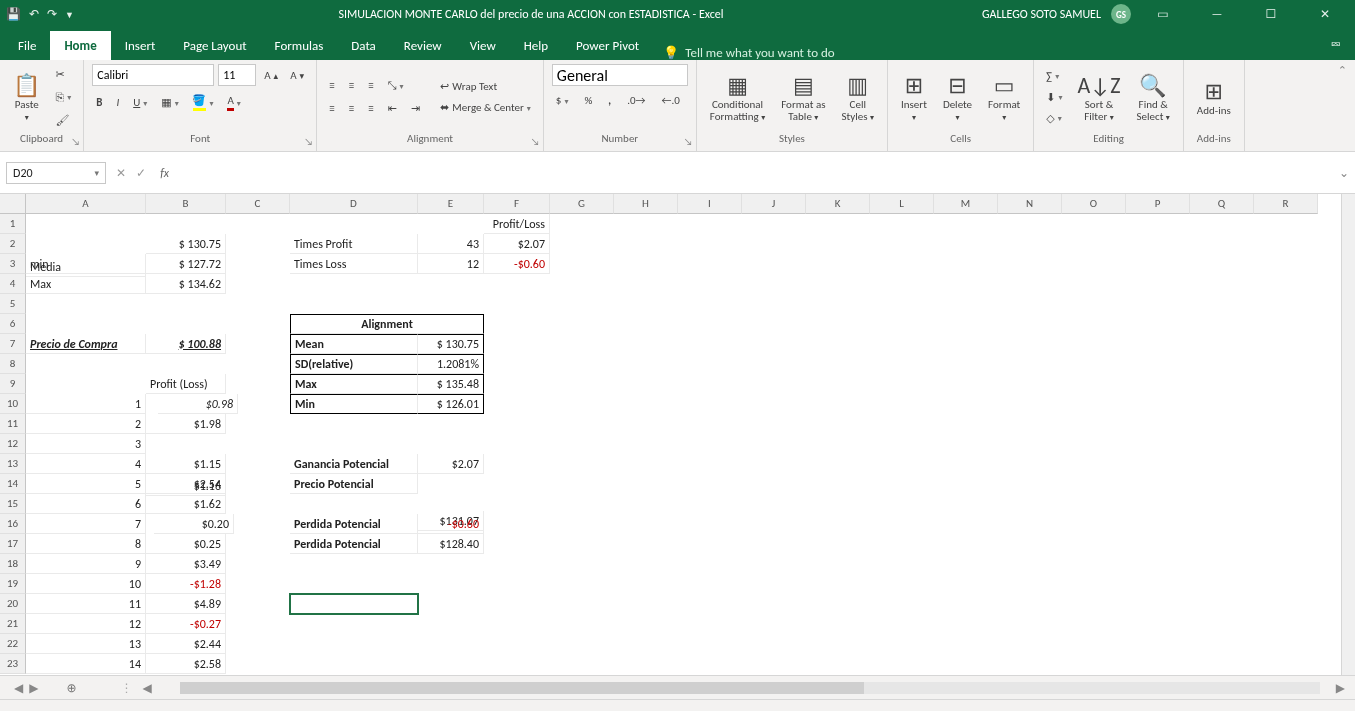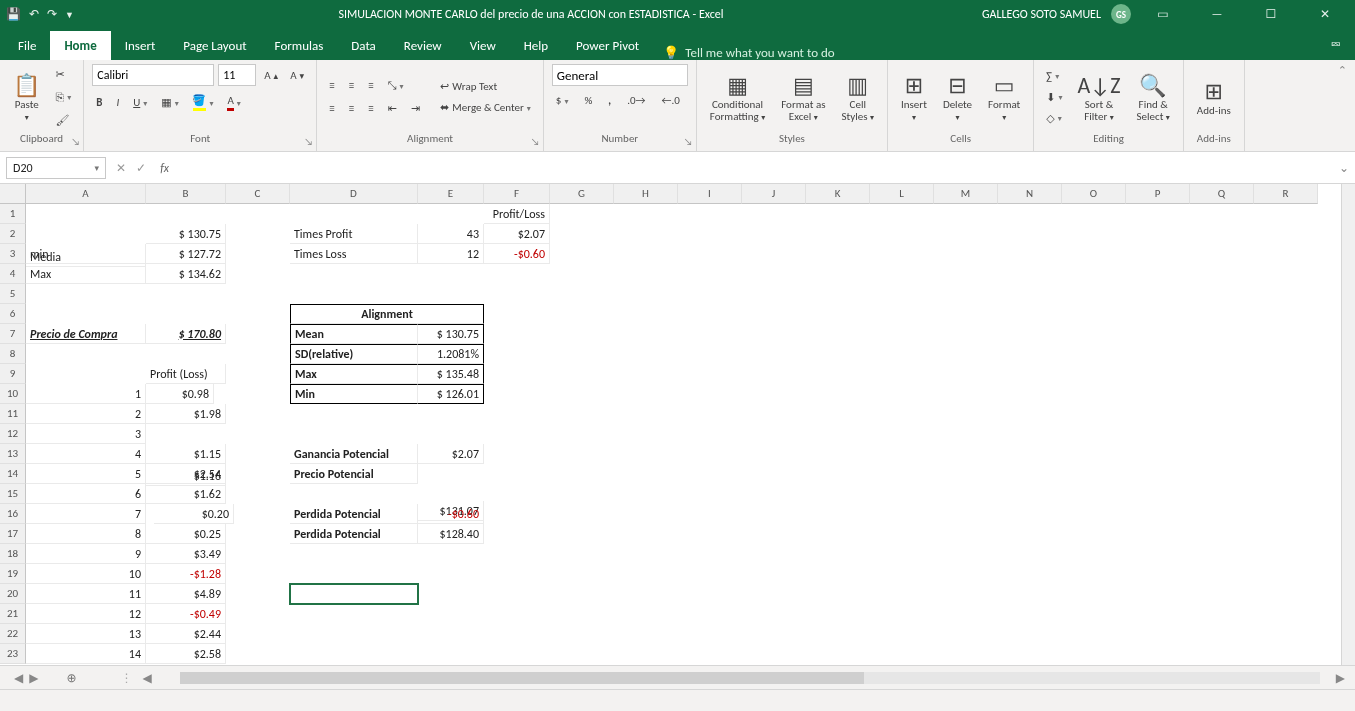--- a/index.html
+++ b/index.html
@@ -26,23 +26,23 @@
 .dlaunch { position: absolute; right: 3px; bottom: 3px; color: #888; font-size: 10px; }
 
 .btn { display: inline-flex; align-items: center; gap: 3px; padding: 2px 4px; color: #444; }
 .btn .dd { font-size: 8px; color: #777; }
 .bigbtn { display: flex; flex-direction: column; align-items: center; justify-content: flex-start; padding: 2px 5px; font-size: 11px; color: #444; }
 .bigbtn .ico { font-size: 22px; height: 28px; display: flex; align-items: center; }
 .bigbtn .lbl { line-height: 12px; text-align: center; }
 
 .fontname { width: 122px; height: 22px; border: 1px solid #c8c8c8; padding: 0 4px; font-size: 12px; background: #fff; }
 .fontsize { width: 38px; height: 22px; border: 1px solid #c8c8c8; padding: 0 4px; font-size: 12px; background: #fff; }
-.numfmt { width: 136px; height: 22px; border: 1px solid #c8c8c8; padding: 0 4px; font-size: 13px; background: #fff; }
-
-.fxbar { height: 32px; border-bottom: 1px solid #d6d6d6; display: flex; align-items: center; background: #fff; }
+.numfmt { width: 136px; height: 22px; border: 1px solid #c8c8c8; padding: 0 4px; font-size: 16px; background: #fff; }
+
+.fxbar { height: 42px; border-bottom: 1px solid #d6d6d6; display: flex; align-items: center; background: #fff; }
 .namebox { width: 100px; height: 22px; border: 1px solid #c8c8c8; margin: 0 2px 0 6px; padding: 0 6px; font-size: 12px; display: flex; align-items: center; justify-content: space-between; }
 .namebox .dd { font-size: 9px; color: #777; }
 .fxctl { display: flex; gap: 10px; padding: 0 8px; color: #999; }
 .fxlabel { font-style: italic; font-size: 12px; color: #666; padding: 0 6px; }
 .fxin { flex: 1; height: 22px; border: none; outline: none; }
 .fxexp { padding: 0 6px; color: #888; }
 
 .grid-area { position: relative; height: 481px; overflow: hidden; background: #fff; }
 .rowhdrs { position: absolute; left: 0; top: 20px; width: 26px; }
 .rowh { height: 20px; border-right: 1px solid #c5c5c5; border-bottom: 1px solid #e0e0e0; background: #f0f0f0; display: flex; align-items: center; justify-content: center; font-size: 11px; color: #555; }
@@ -229,21 +229,21 @@
   </div>
 
   <div class="group">
     <div class="group-body">
       <div class="bigbtn">
           <div class="ico">▦</div>
           <div class="lbl"><span>Conditional</span><br><span>Formatting</span> <span style="font-size:8px">▾</span></div>
         </div>
       <div class="bigbtn">
           <div class="ico">▤</div>
-          <div class="lbl"><span>Format as</span><br><span>Excel</span> <span style="font-size:8px">▾</span></div>
+          <div class="lbl"><span>Format as</span><br><span>Table</span> <span style="font-size:8px">▾</span></div>
         </div>
       <div class="bigbtn">
           <div class="ico">▥</div>
           <div class="lbl"><span>Cell</span><br><span>Styles</span> <span style="font-size:8px">▾</span></div>
         </div>
     </div>
     <div class="group-label">Styles</div>
   </div>
 
   <div class="group">
@@ -366,32 +366,32 @@
       <div class="cell r" style="left: 458px; top: 20px; width: 66px;">$2.07</div>
       <div class="cell" style="left: 0px; top: 40px; width: 120px;">min</div>
       <div class="cell r" style="left: 120px; top: 40px; width: 80px;">$    127.72</div>
       <div class="cell" style="left: 264px; top: 40px; width: 128px;">Times Loss</div>
       <div class="cell r" style="left: 392px; top: 40px; width: 66px;">12</div>
       <div class="cell r red" style="left: 458px; top: 40px; width: 66px;">-$0.60</div>
       <div class="cell" style="left: 0px; top: 60px; width: 120px;">Max</div>
       <div class="cell r" style="left: 120px; top: 60px; width: 80px;">$    134.62</div>
       <div class="cell c bold blacktop blackleft blackright" style="left: 264px; top: 100px; width: 194px;">Alignment</div>
       <div class="cell bold italic und" style="left: 0px; top: 120px; width: 120px;">Precio de Compra</div>
-      <div class="cell r bold italic und" style="left: 120px; top: 120px; width: 80px;">$    170.80</div>
+      <div class="cell r bold italic und" style="left: 120px; top: 120px; width: 80px;">$    100.88</div>
       <div class="cell bold blacktop blackleft" style="left: 264px; top: 120px; width: 128px;">Mean</div>
       <div class="cell r blacktop blackright" style="left: 392px; top: 120px; width: 66px;">$ 130.75</div>
       <div class="cell bold blacktop blackleft" style="left: 264px; top: 140px; width: 128px;">SD(relative)</div>
       <div class="cell r blacktop blackright" style="left: 392px; top: 140px; width: 66px;">1.2081%</div>
       <div class="cell" style="left: 120px; top: 160px; width: 80px;">Profit (Loss)</div>
       <div class="cell bold blacktop blackleft" style="left: 264px; top: 160px; width: 128px;">Max</div>
       <div class="cell r blacktop blackright" style="left: 392px; top: 160px; width: 66px;">$ 135.48</div>
       <div class="cell bold blacktop blackbot blackleft" style="left: 264px; top: 180px; width: 128px;">Min</div>
       <div class="cell r blacktop blackbot blackright" style="left: 392px; top: 180px; width: 66px;">$ 126.01</div>
       <div class="cell r" style="left: 0px; top: 180px; width: 120px;">1</div>
-      <div class="cell r" style="left: 108px; top: 180px; width: 80px;">$0.98</div>
+      <div class="cell r" style="left: 132px; top: 180px; width: 80px; font-style: italic;">$0.98</div>
       <div class="cell r" style="left: 0px; top: 200px; width: 120px;">2</div>
       <div class="cell r" style="left: 120px; top: 200px; width: 80px;">$1.98</div>
       <div class="cell r" style="left: 0px; top: 220px; width: 120px;">3</div>
       <div class="cell r" style="left: 120px; top: 220px; width: 80px; margin-top: 42px;">$1.16</div>
       <div class="cell r" style="left: 0px; top: 240px; width: 120px;">4</div>
       <div class="cell r" style="left: 120px; top: 240px; width: 80px;">$1.15</div>
       <div class="cell bold" style="left: 264px; top: 240px; width: 128px;">Ganancia Potencial</div>
       <div class="cell r" style="left: 392px; top: 240px; width: 66px;">$2.07</div>
       <div class="cell r" style="left: 0px; top: 260px; width: 120px;">5</div>
       <div class="cell r" style="left: 120px; top: 260px; width: 80px;">$2.54</div>
@@ -407,21 +407,21 @@
       <div class="cell r" style="left: 120px; top: 320px; width: 80px;">$0.25</div>
       <div class="cell bold" style="left: 264px; top: 320px; width: 128px;">Perdida Potencial</div>
       <div class="cell r" style="left: 392px; top: 320px; width: 66px;">$128.40</div>
       <div class="cell r" style="left: 0px; top: 340px; width: 120px;">9</div>
       <div class="cell r" style="left: 120px; top: 340px; width: 80px;">$3.49</div>
       <div class="cell r" style="left: 0px; top: 360px; width: 120px;">10</div>
       <div class="cell r red" style="left: 120px; top: 360px; width: 80px;">-$1.28</div>
       <div class="cell r" style="left: 0px; top: 380px; width: 120px;">11</div>
       <div class="cell r" style="left: 120px; top: 380px; width: 80px;">$4.89</div>
       <div class="cell r" style="left: 0px; top: 400px; width: 120px;">12</div>
-      <div class="cell r red" style="left: 120px; top: 400px; width: 80px;">-$0.49</div>
+      <div class="cell r red" style="left: 120px; top: 400px; width: 80px;">-$0.27</div>
       <div class="cell r" style="left: 0px; top: 420px; width: 120px;">13</div>
       <div class="cell r" style="left: 120px; top: 420px; width: 80px;">$2.44</div>
       <div class="cell r" style="left: 0px; top: 440px; width: 120px;">14</div>
       <div class="cell r" style="left: 120px; top: 440px; width: 80px;">$2.58</div>
       <div class="cell activecell" style="left: 264px; top: 380px; width: 128px;"></div>
     </div>
   <div class="scroll-v"></div>
 </div>
 
 <div class="sheettabs">

